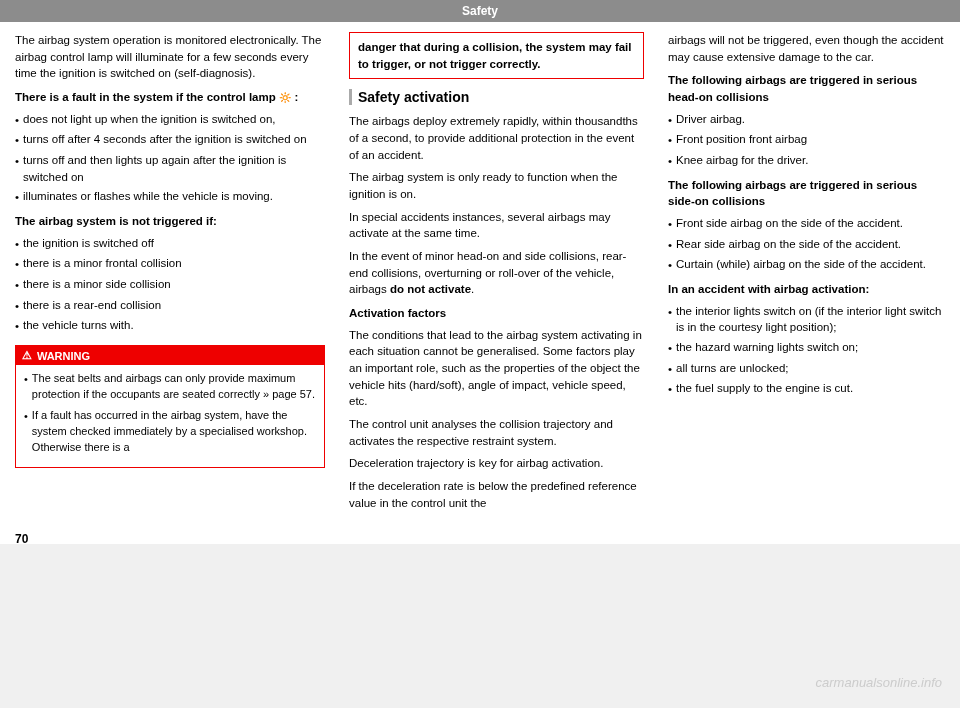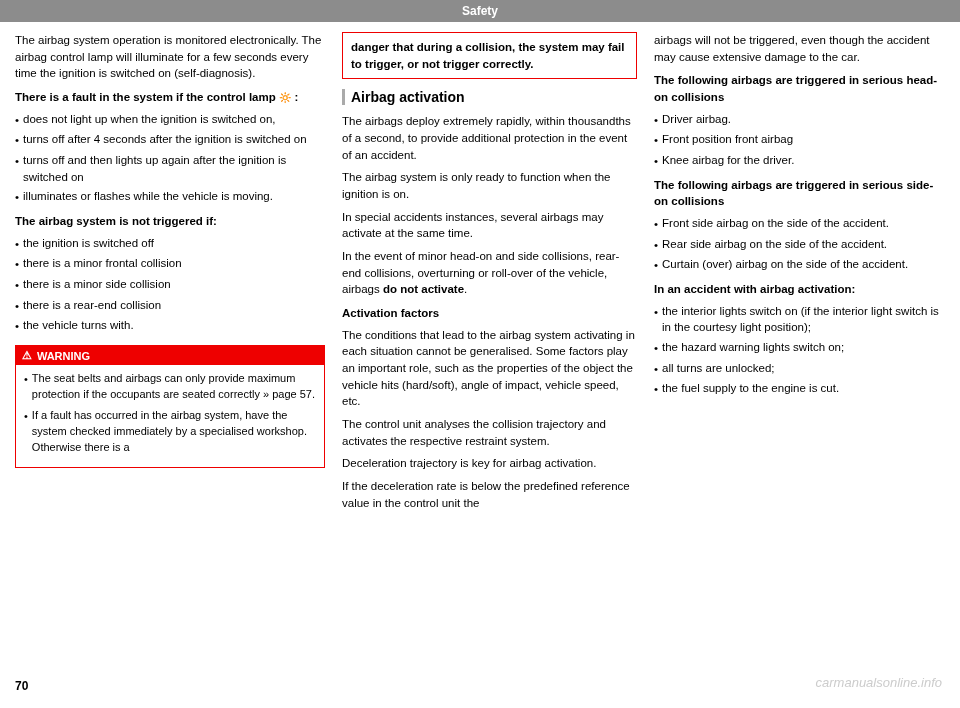--- a/index.html
+++ b/index.html
@@ -6,38 +6,38 @@
     body {
       width: 960px;
       height: 708px;
       background: #f0f0f0;
       font-family: Arial, sans-serif;
       font-size: 12px;
       overflow: hidden;
     }
     .page {
       width: 960px;
-      height: 708px;
+      height: 544px;
       background: #fff;
       display: flex;
       flex-direction: column;
     }
     .header-bar {
       background: #8c8c8c;
       color: #fff;
       text-align: center;
       padding: 4px 0;
       font-size: 12px;
       font-weight: bold;
     }
     .content-area {
       display: flex;
       flex: 1;
       padding: 10px 15px;
-      gap: 17px;
+      gap: 24px;
     }
     .left-col {
       width: 310px;
       flex-shrink: 0;
     }
     .center-col {
       width: 295px;
       flex-shrink: 0;
     }
     .right-col {
@@ -190,21 +190,21 @@
         </div>
       </div>
     </div>
 
     <div class="center-col">
       <div class="danger-box">
         <span>danger that during a collision, the system may fail to trigger, or not trigger correctly.</span>
       </div>
 
       <div class="airbag-activation-header">
-        <span>Airbag activation</span>
+        <span>Safety activation</span>
       </div>
 
       <p>The airbags deploy extremely rapidly, within thousandths of a second, to provide additional protection in the event of an accident.</p>
       <p>The airbag system is only ready to function when the ignition is on.</p>
       <p>In special accidents instances, several airbags may activate at the same time.</p>
       <p>
         <span>In the event of minor head-on and side collisions, rear-end collisions, overturning or roll-over of the vehicle, airbags <strong>do not activate</strong>.</span>
       </p>
 
       <p class="section-title">Activation factors</p>
@@ -235,21 +235,21 @@
       <div class="bullet-item">
         <span class="bullet-dot">•</span>
         <span>Front side airbag on the side of the accident.</span>
       </div>
       <div class="bullet-item">
         <span class="bullet-dot">•</span>
         <span>Rear side airbag on the side of the accident.</span>
       </div>
       <div class="bullet-item">
         <span class="bullet-dot">•</span>
-        <span>Curtain (over) airbag on the side of the accident.</span>
+        <span>Curtain (while) airbag on the side of the accident.</span>
       </div>
 
       <p class="section-title">In an accident with airbag activation:</p>
       <div class="bullet-item">
         <span class="bullet-dot">•</span>
         <span>the interior lights switch on (if the interior light switch is in the courtesy light position);</span>
       </div>
       <div class="bullet-item">
         <span class="bullet-dot">•</span>
         <span>the hazard warning lights switch on;</span>

